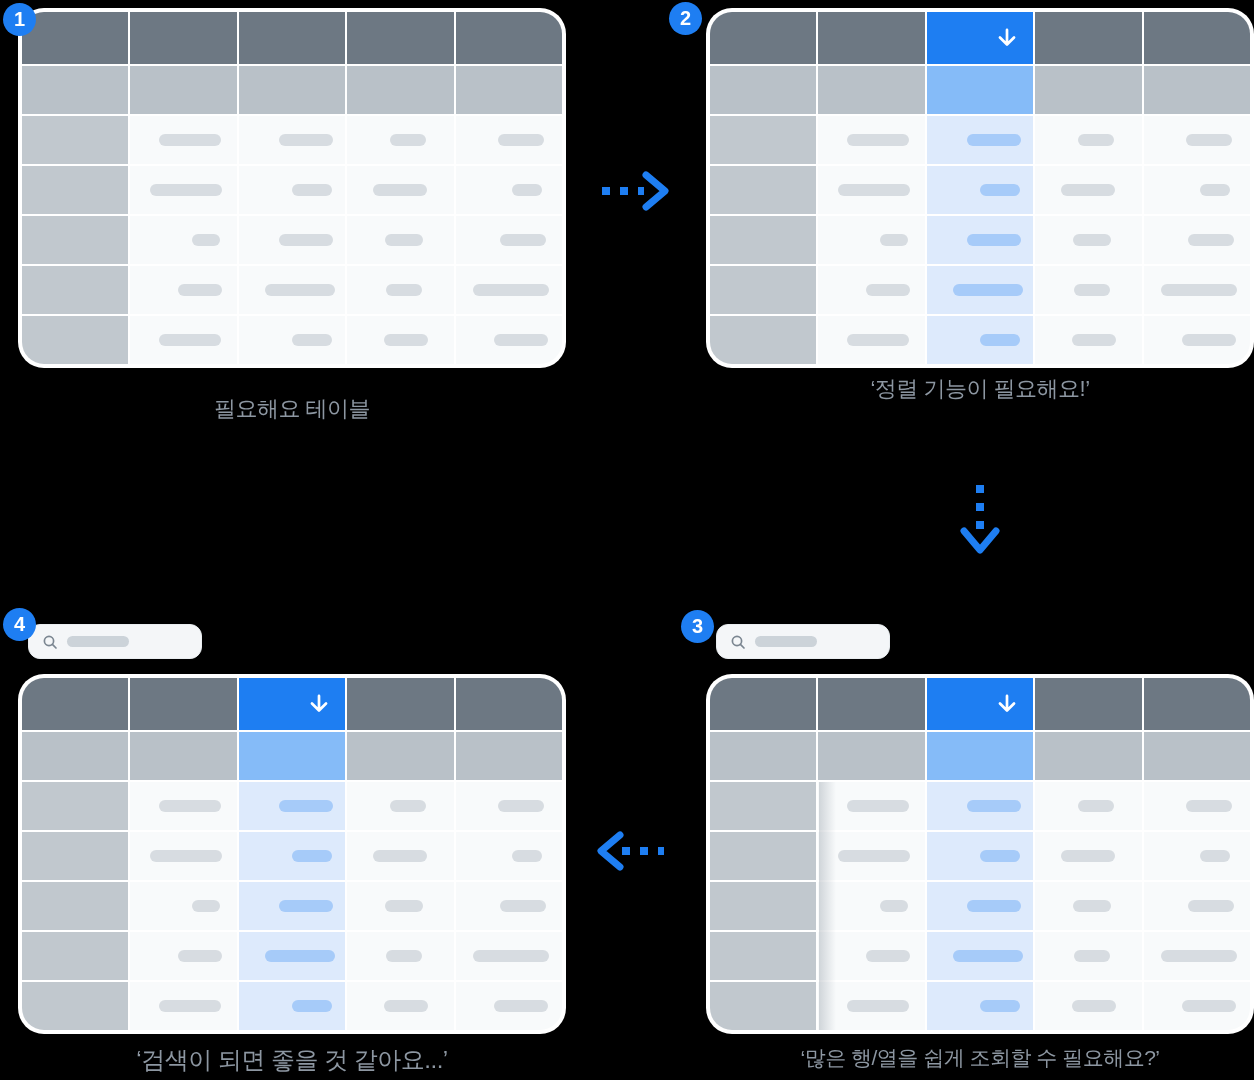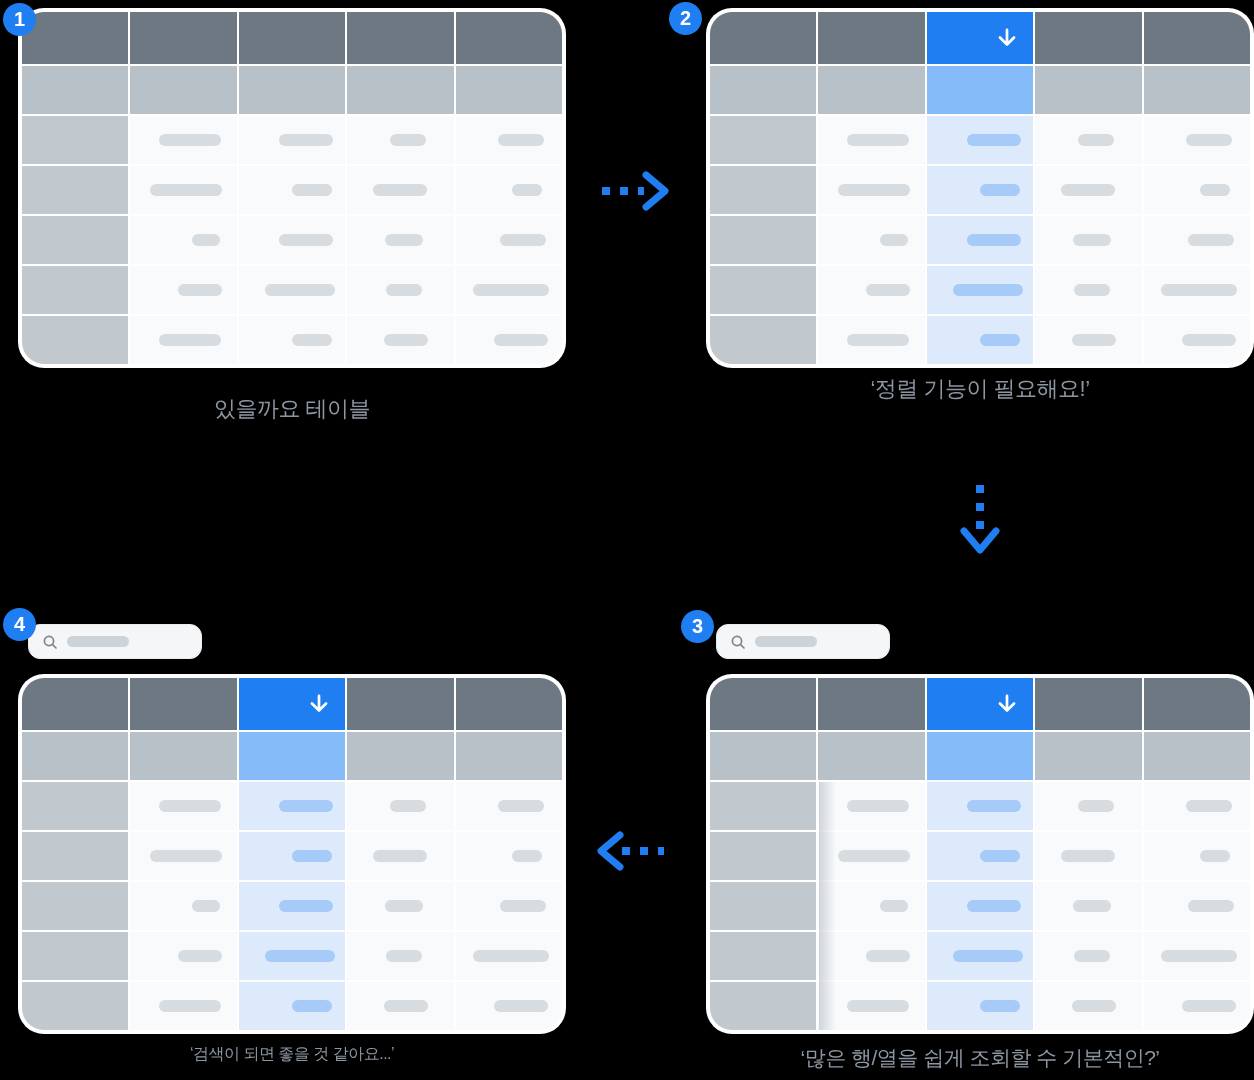--- a/index.html
+++ b/index.html
@@ -38,21 +38,21 @@
   
   .badge{position:absolute;width:33px;height:33px;border-radius:50%;background:var(--accent);
     color:#fff;font-size:20px;font-weight:bold;display:flex;align-items:center;justify-content:center;z-index:5;}
   .badge-1{left:3px;top:3px;}  .badge-2{left:669px;top:2px;}
   .badge-3{left:681px;top:610px;} .badge-4{left:3px;top:608px;}
 
   
   .caption{position:absolute;width:540px;text-align:center;color:var(--caption-text);
     font-size:22px;font-weight:500;letter-spacing:-0.5px;}
   .caption-1{left:22px;top:394px;} .caption-2{left:710px;top:374px;}
-  .caption-3{left:710px;top:1044px;font-size:21px;} .caption-4{left:22px;top:1044px;font-size:16px;}
+  .caption-3{left:710px;top:1044px;font-size:21px;} .caption-4{left:22px;top:1044px;font-size:24px;}
 
   
   .search{position:absolute;width:174px;height:35px;border-radius:12px;background:var(--search-bg);
     border:1px solid var(--search-border);display:flex;align-items:center;padding-left:13px;z-index:4;}
   .search-3{left:716px;top:624px;} .search-4{left:28px;top:624px;}
   .search .mag{color:var(--search-icon);display:flex;margin-right:9px;}
   .search .ph{width:62px;height:11px;border-radius:6px;background:var(--search-pill);}
 
   
   .arrow{position:absolute;color:var(--accent);}
@@ -137,21 +137,21 @@
           <span class="pill" style="width: 40px; transform: translateX(20px);"></span>
         </div>
         <div class="cell body">
           <span class="pill" style="width: 44px; transform: translateX(6px);"></span>
         </div>
         <div class="cell body">
           <span class="pill" style="width: 54px; transform: translateX(12px);"></span>
         </div>
       </div>
   </div>
-  <div class="caption caption-1">있을까요 테이블</div>
+  <div class="caption caption-1">필요해요 테이블</div>
 
   <div class="badge badge-2">2</div>
   <div class="table-wrap" style="left:706px;top:8px;">
     <div class="table">
         <div class="cell head"></div>
         <div class="cell head"></div>
         <div class="cell head sorted-head">
           <svg width="26" height="26" viewBox="0 0 24 24" fill="none">
             <path d="M12 4.5 V17.5 M5.5 11.5 L12 18 L18.5 11.5" stroke="currentColor" stroke-width="2.5" stroke-linecap="round" stroke-linejoin="round" fill="none"></path>
           </svg>
@@ -319,21 +319,21 @@
         </div>
         <div class="cell body">
           <span class="pill" style="width: 44px; transform: translateX(6px);"></span>
         </div>
         <div class="cell body">
           <span class="pill" style="width: 54px; transform: translateX(12px);"></span>
         </div>
         <div class="frozen-shadow"></div>
       </div>
   </div>
-  <div class="caption caption-3">‘많은 행/열을 쉽게 조회할 수 기본적인?’</div>
+  <div class="caption caption-3">‘많은 행/열을 쉽게 조회할 수 필요해요?’</div>
 
   <div class="badge badge-4">4</div>
   <div class="search search-4">
     <span class="mag">
       <svg width="16" height="16" viewBox="0 0 16 16">
           <circle cx="7" cy="7" r="4.6" fill="none" stroke="currentColor" stroke-width="1.7"></circle>
           <line x1="10.4" y1="10.4" x2="14" y2="14" stroke="currentColor" stroke-width="1.7" stroke-linecap="round"></line>
         </svg>
     </span>
     <span class="ph"></span>

